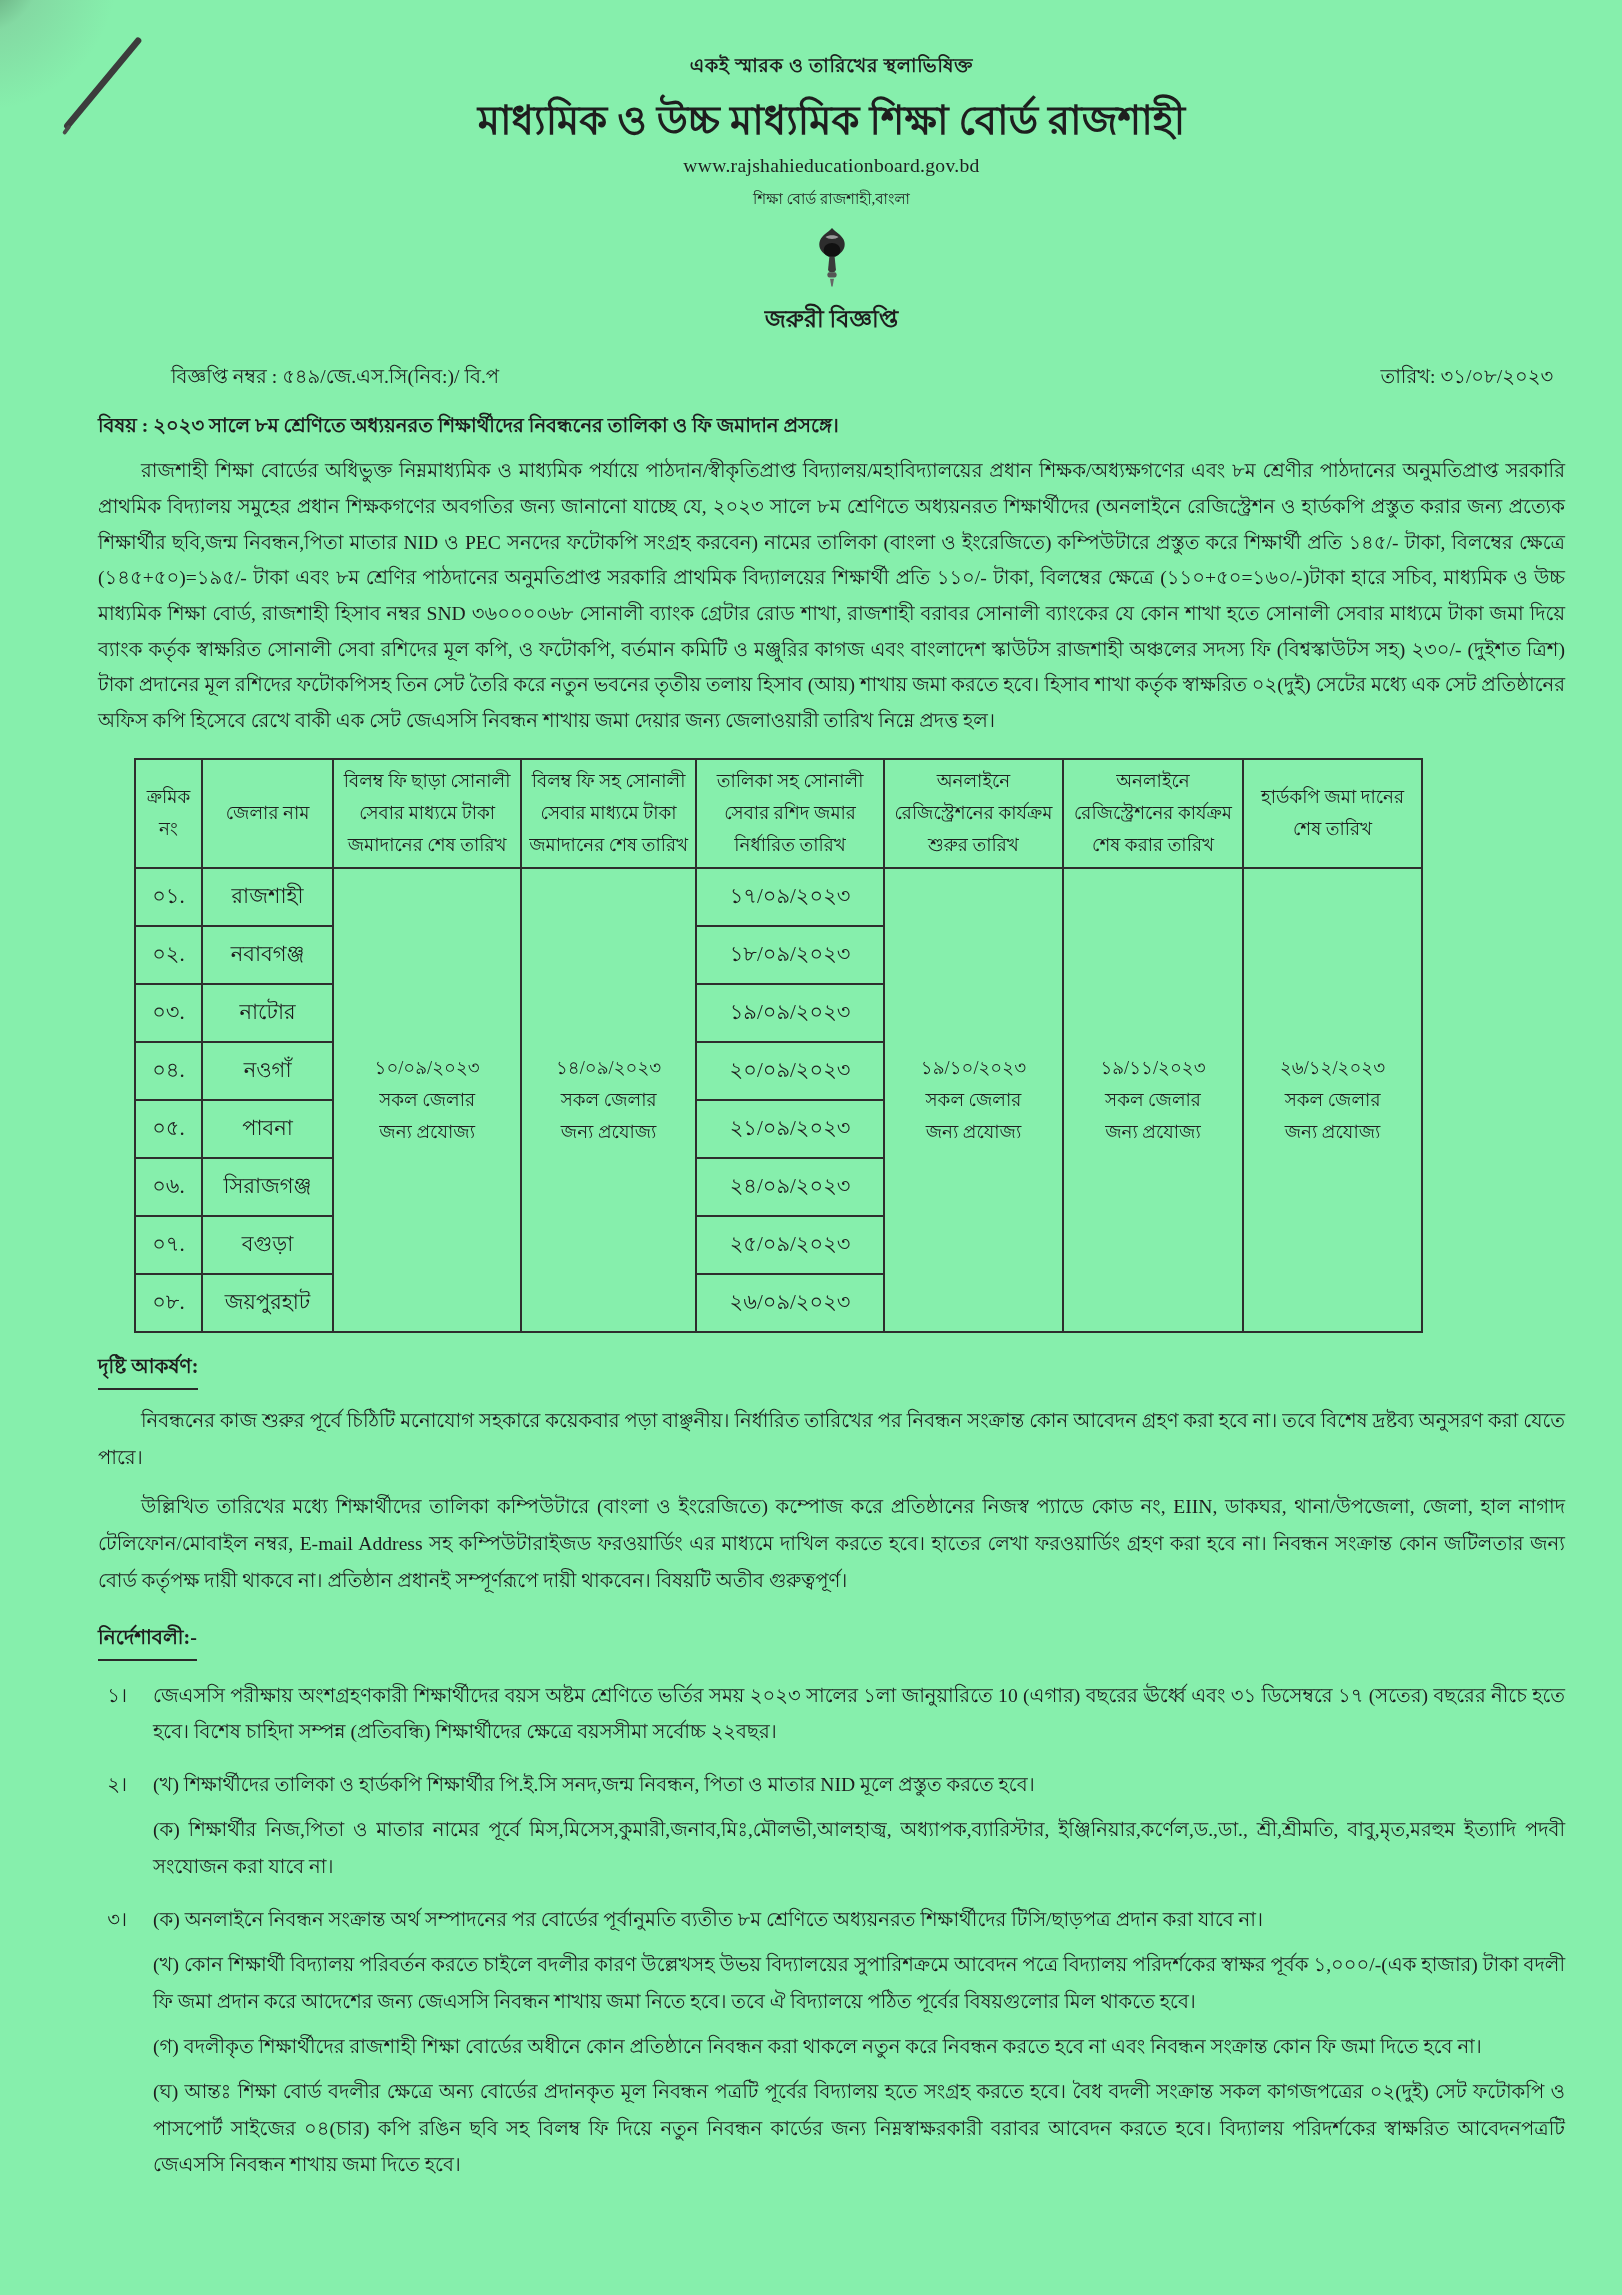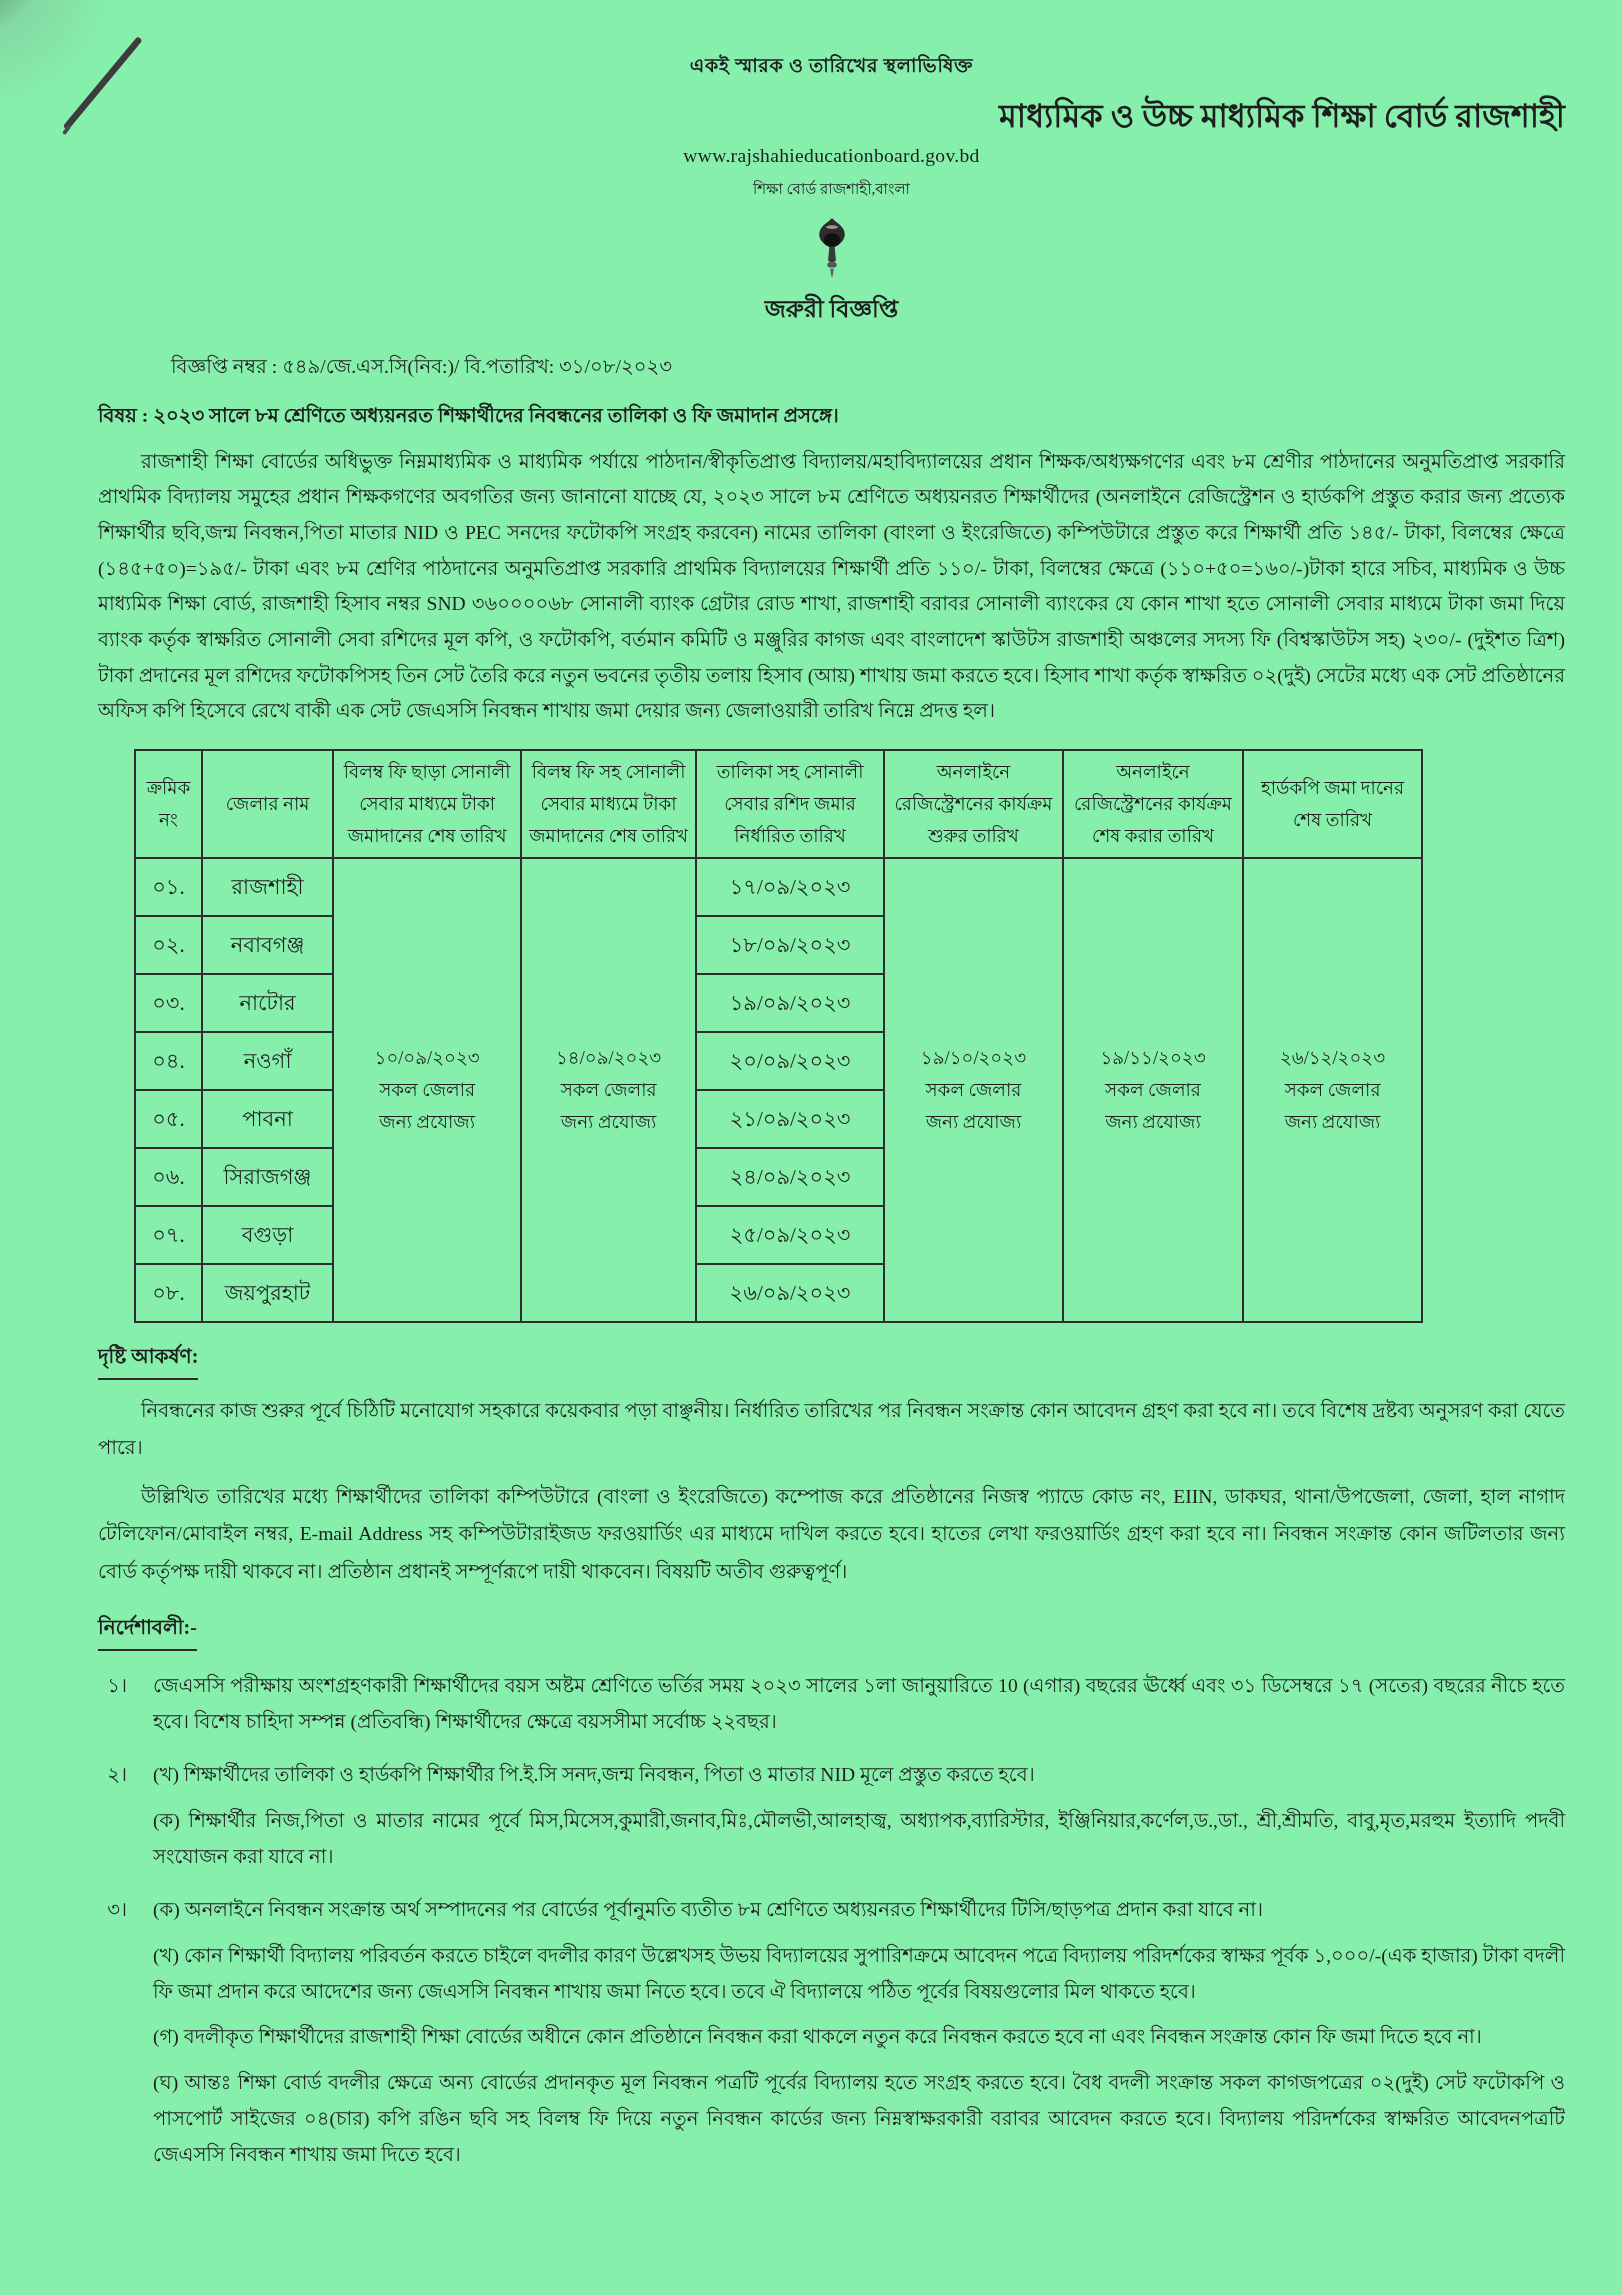--- a/index.html
+++ b/index.html
@@ -19,27 +19,27 @@
     background:#86efac;
   }
   .corner-shadow{
     position:absolute;left:0;top:0;width:209px;height:170px;
     background:radial-gradient(circle at -19.6px -26px, rgba(40,40,40,.45), rgba(120,120,120,.18) 59px, rgba(255,255,255,0) 137px);
     pointer-events:none;
   }
   .pen-mark{position:absolute;left:58px;top:29.4px;}
   header{text-align:center;}
   .note-line{font-size:19px;font-weight:bold;letter-spacing:0.7px;}
-  .org-name{font-size:32px;font-weight:bold;margin:17px 0 5.2px 0;line-height:1.2;text-align:right;}
+  .org-name{font-size:40px;font-weight:bold;margin:17px 0 5.2px 0;line-height:1.2;}
   .website{font-size:19.6px;margin-top:9.2px;letter-spacing:0.3px;}
   .subline{font-size:15px;margin-top:10.5px;}
   .emblem{margin:11.8px auto 3.9px auto;width:52px;height:73px;}
   .notice-type{font-size:23.6px;font-weight:bold;margin-top:3.9px;}
   .ref-row{
-    display:flex;align-items:flex-start;
+    display:flex;justify-content:space-between;align-items:flex-start;
     margin-top:22px;font-size:19.6px;
     padding-left:73px;padding-right:11.8px;
   }
   .subject{font-size:19.6px;font-weight:bold;margin-top:17px;}
   .body-para{
     font-size:19.6px;line-height:1.82;text-align:justify;
     margin:10.5px 0 0 0;text-indent:43px;
   }
   table.dates{
     border-collapse:collapse;

